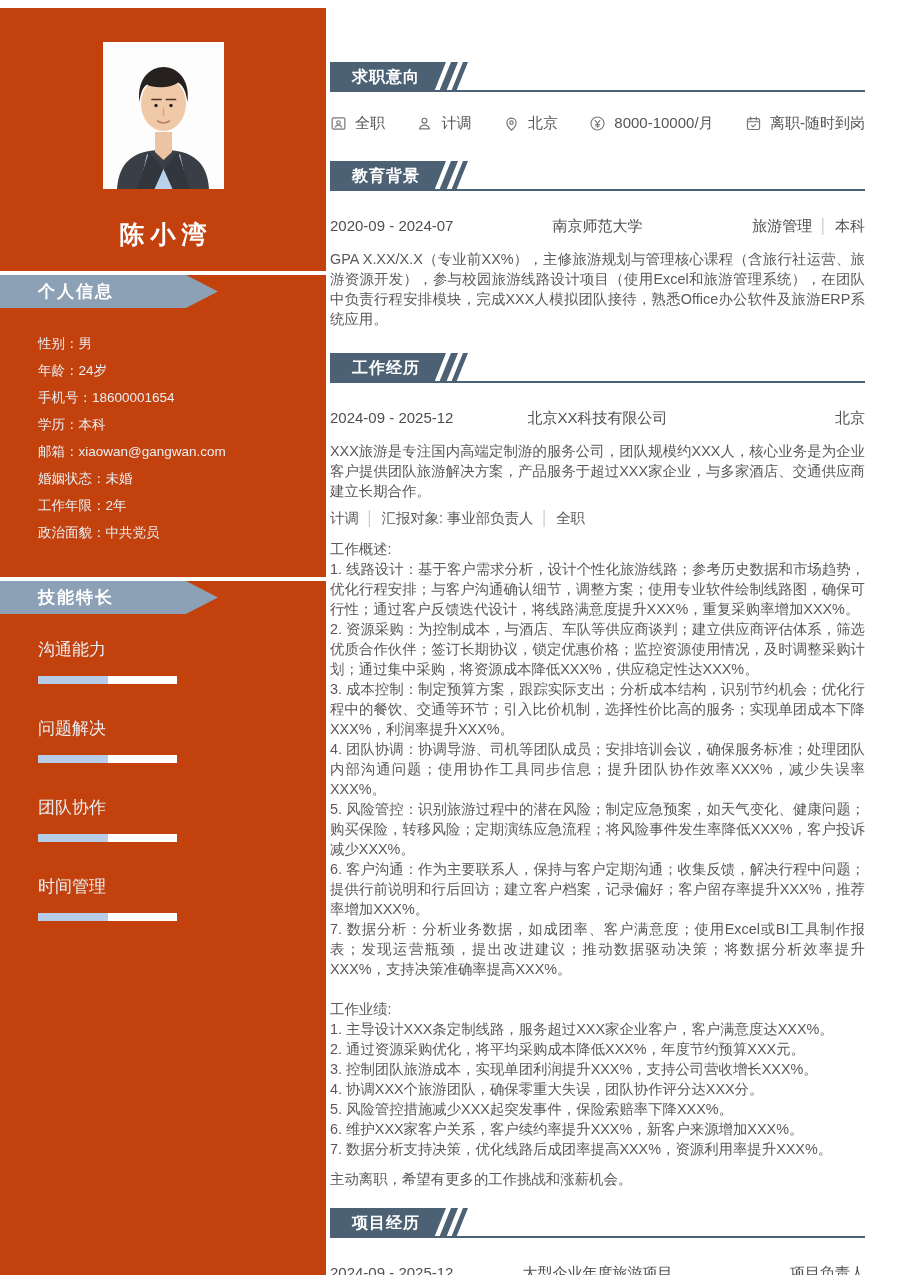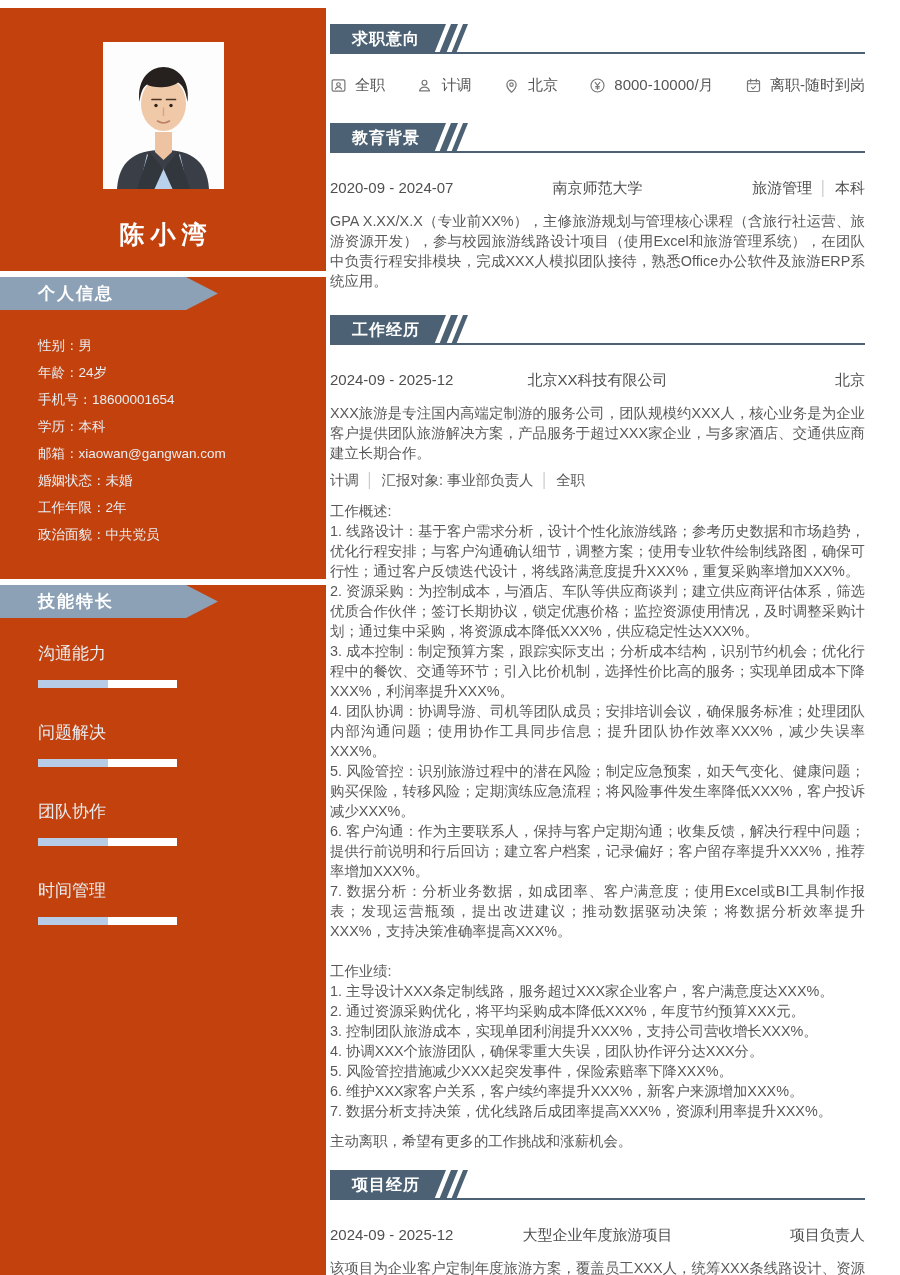--- a/index.html
+++ b/index.html
@@ -5,39 +5,39 @@
   * { margin:0; padding:0; box-sizing:border-box; }
   html,body { width:900px; height:1275px; overflow:hidden; background:#fff;
     font-family:"Liberation Sans","DejaVu Sans",sans-serif; }
   .page { position:relative; width:900px; height:1275px; background:#fff; }
 
   
   .sidebar { position:absolute; left:0; top:8px; width:326px; height:1275px; background:#c2410c; }
   .photo { width:121px; height:147px; margin:34px auto 0; background:#fdfdfd; overflow:hidden; }
   .name  { margin-top:29px; text-align:center; color:#fff; font-size:25px; font-weight:bold; letter-spacing:6px; text-indent:6px; }
 
-  .side-sec { margin-top:20px; border-top:6px solid #ffffff; }
+  .side-sec { margin-top:20px; border-top:4px solid #ffffff; }
   .side-banner { width:218px; height:33px; background:#8ca1b6; color:#fff; font-size:17px; font-weight:bold;
     line-height:33px; padding-left:38px; letter-spacing:2px;
     clip-path:polygon(0 0,186px 0,100% 50%,186px 100%,0 100%); }
 
   .info-list { padding:22px 20px 0 38px; }
   .info-row { color:#eaeef3; font-size:13.5px; line-height:27px; white-space:nowrap; }
 
   .skill-list { padding:24px 0 0 38px; }
   .skill { margin-bottom:33px; }
   .skill-label { color:#eaeef3; font-size:17px; }
   .skill-bar { margin-top:15px; width:139px; height:8px; background:#ffffff; }
   .skill-fill { height:8px; background:#b6cce7; }
 
   
   .main { position:absolute; left:277px; top:0; width:623px; height:1275px; padding:0 35px 0 53px; }
 
   .sec-head { display:flex; align-items:flex-start; height:30px; border-bottom:2px solid #4c6174; }
-  .mt-first { margin-top:24px;text-align:center; } .mt-sec { margin-top:28px; }
+  .mt-first { margin-top:62px;text-align:center; } .mt-sec { margin-top:28px; }
   .sec-title { height:30px; line-height:30px; background:#4c6174; color:#fff; font-size:16px; font-weight:bold;
     letter-spacing:1px; padding:0 26px 0 22px;
     clip-path:polygon(0 0,100% 0,calc(100% - 12px) 100%,0 100%); }
   .stripe { height:30px; background:#4c6174; transform:skewX(-22deg); transform-origin:top left; }
   .stripe.s1 { width:7px; margin-left:5px; }
   .stripe.s2 { width:5px; margin-left:5px; }
 
   .intent-row { display:flex; justify-content:space-between; align-items:center; margin-top:22px; }
   .intent-item { display:flex; align-items:center; gap:8px; color:#555; font-size:15px; white-space:nowrap; }
   .intent-item svg { display:block; }

